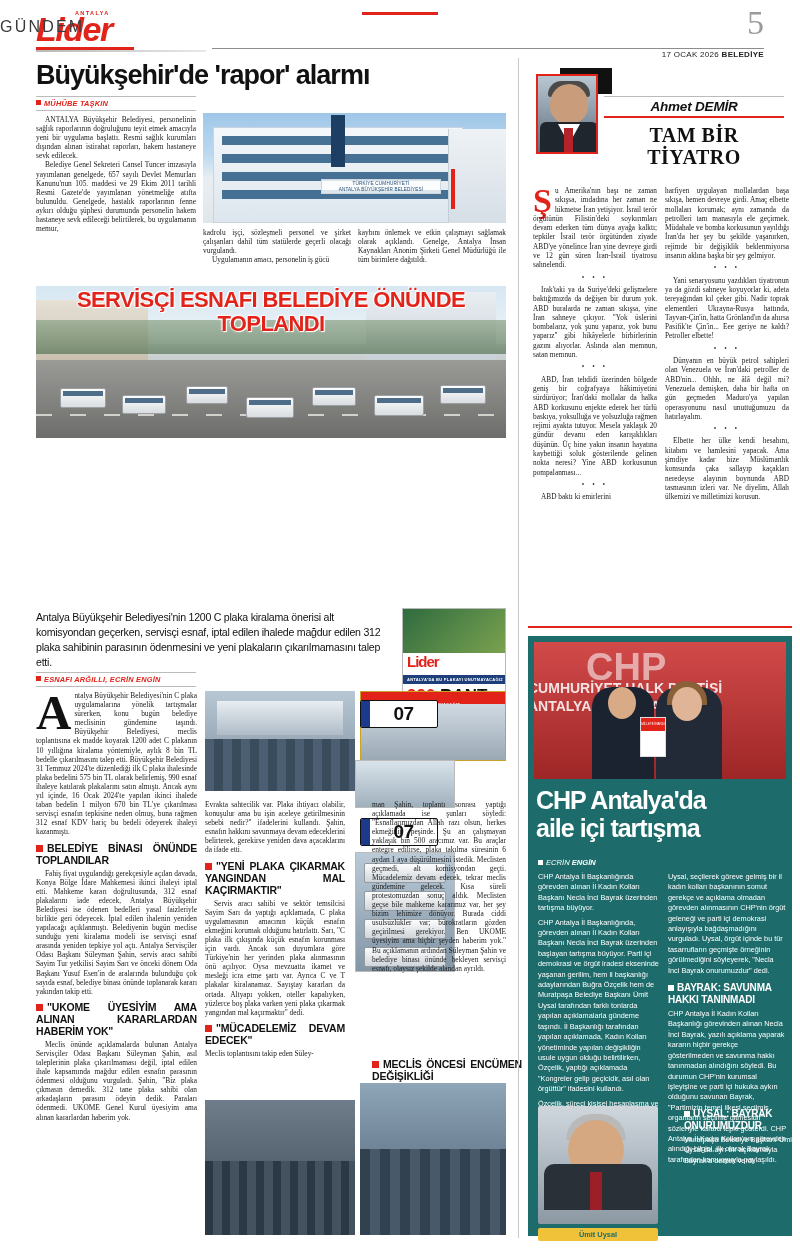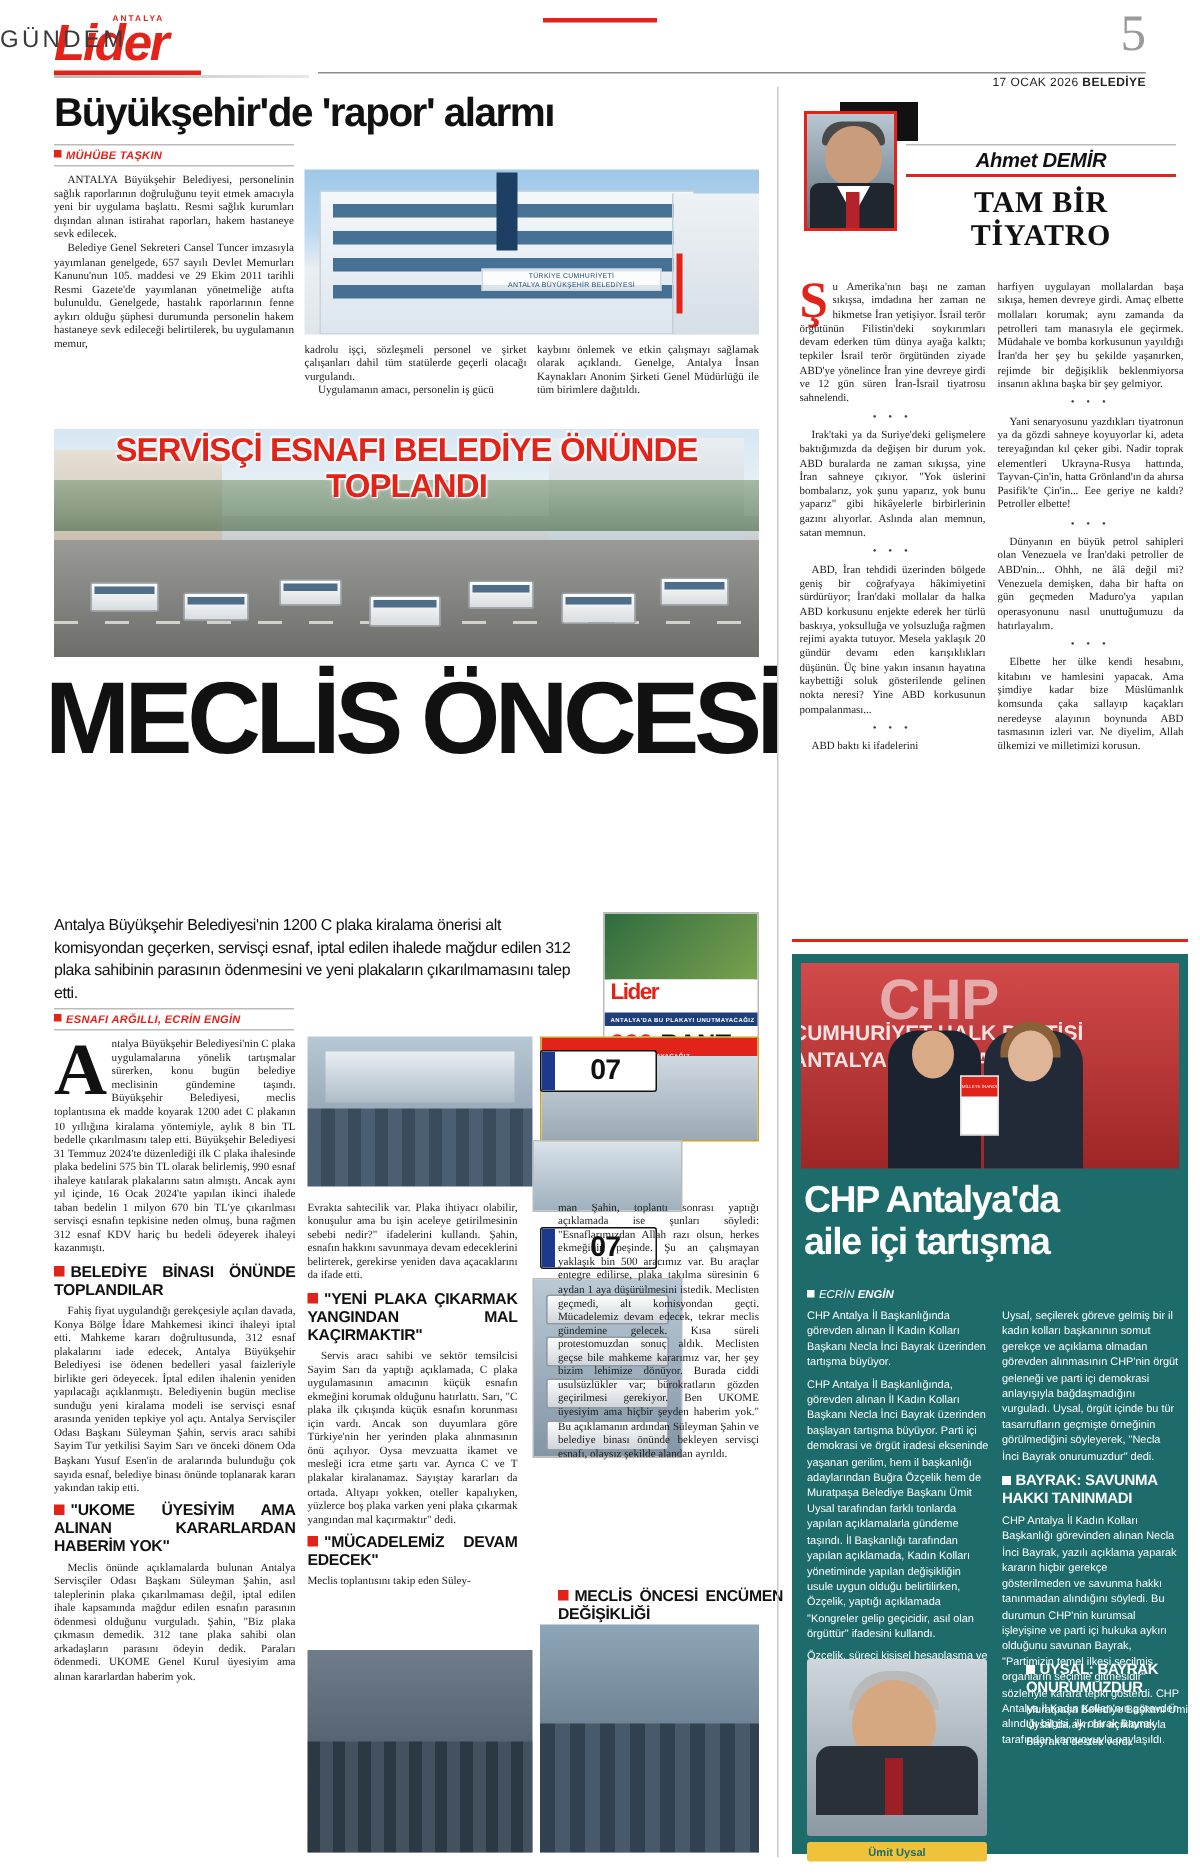--- a/index.html
+++ b/index.html
@@ -437,21 +437,20 @@
     <div class="bus" style="left:338px;bottom:22px;width:50px;height:21px;">
         <i></i>
       </div>
     <div class="bus" style="left:404px;bottom:34px;width:46px;height:19px;">
         <i></i>
       </div>
   </div>
   <div class="banner-red">SERVİSÇİ ESNAFI BELEDİYE ÖNÜNDE TOPLANDI</div>
 
   <div class="bighead">
-    <div>MECLİS ÖNCESİ</div>
   </div>
 
   <div class="spot">Antalya Büyükşehir Belediyesi'nin 1200 C plaka kiralama önerisi alt komisyondan geçerken, servisçi esnaf, iptal edilen ihalede mağdur edilen 312 plaka sahibinin parasının ödenmesini ve yeni plakaların çıkarılmamasını talep etti.</div>
 
   <div class="minipaper">
     <div class="mp-top"></div>
     <div class="mp-logo">Lider</div>
     <div class="mp-band">
         <b>ANTALYA'DA BU PLAKAYI UNUTMAYACAĞIZ</b>
       </div>
@@ -549,21 +548,21 @@
   </div>
 
   <div class="op-c1 op-body">
     <span class="dropS">Ş</span>
     <p class="noind" style="text-indent:0">u Amerika'nın başı ne zaman sıkışsa, imdadına her zaman ne hikmetse İran yetişiyor. İsrail terör örgütünün Filistin'deki soykırımları devam ederken tüm dünya ayağa kalktı; tepkiler İsrail terör örgütünden ziyade ABD'ye yönelince İran yine devreye girdi ve 12 gün süren İran-İsrail tiyatrosu sahnelendi.</p>
     <p class="stars">• • •</p>
     <p>Irak'taki ya da Suriye'deki gelişmelere baktığımızda da değişen bir durum yok. ABD buralarda ne zaman sıkışsa, yine İran sahneye çıkıyor. "Yok üslerini bombalarız, yok şunu yaparız, yok bunu yaparız" gibi hikâyelerle birbirlerinin gazını alıyorlar. Aslında alan memnun, satan memnun.</p>
     <p class="stars">• • •</p>
     <p>ABD, İran tehdidi üzerinden bölgede geniş bir coğrafyaya hâkimiyetini sürdürüyor; İran'daki mollalar da halka ABD korkusunu enjekte ederek her türlü baskıya, yoksulluğa ve yolsuzluğa rağmen rejimi ayakta tutuyor. Mesela yaklaşık 20 gündür devamı eden karışıklıkları düşünün. Üç bine yakın insanın hayatına kaybettiği soluk gösterilende gelinen nokta neresi? Yine ABD korkusunun pompalanması...</p>
     <p class="stars">• • •</p>
-    <p>ABD baktı ki ifadelerini</p>
+    <p>ABD baktı ki emirlerini</p>
   </div>
 
   <div class="op-c2 op-body">
     <p class="noind" style="text-indent:0">harfiyen uygulayan mollalardan başa sıkışa, hemen devreye girdi. Amaç elbette mollaları korumak; aynı zamanda da petrolleri tam manasıyla ele geçirmek. Müdahale ve bomba korkusunun yayıldığı İran'da her şey bu şekilde yaşanırken, rejimde bir değişiklik beklenmiyorsa insanın aklına başka bir şey gelmiyor.</p>
     <p class="stars">• • •</p>
     <p>Yani senaryosunu yazdıkları tiyatronun ya da gözdi sahneye koyuyorlar ki, adeta tereyağından kıl çeker gibi. Nadir toprak elementleri Ukrayna-Rusya hattında, Tayvan-Çin'in, hatta Grönland'ın da ahırsa Pasifik'te Çin'in... Eee geriye ne kaldı? Petroller elbette!</p>
     <p class="stars">• • •</p>
     <p>Dünyanın en büyük petrol sahipleri olan Venezuela ve İran'daki petroller de ABD'nin... Ohhh, ne âlâ değil mi? Venezuela demişken, daha bir hafta on gün geçmeden Maduro'ya yapılan operasyonunu nasıl unuttuğumuzu da hatırlayalım.</p>
     <p class="stars">• • •</p>
     <p>Elbette her ülke kendi hesabını, kitabını ve hamlesini yapacak. Ama şimdiye kadar bize Müslümanlık komsunda çaka sallayıp kaçakları neredeyse alayının boynunda ABD tasmasının izleri var. Ne diyelim, Allah ülkemizi ve milletimizi korusun.</p>

